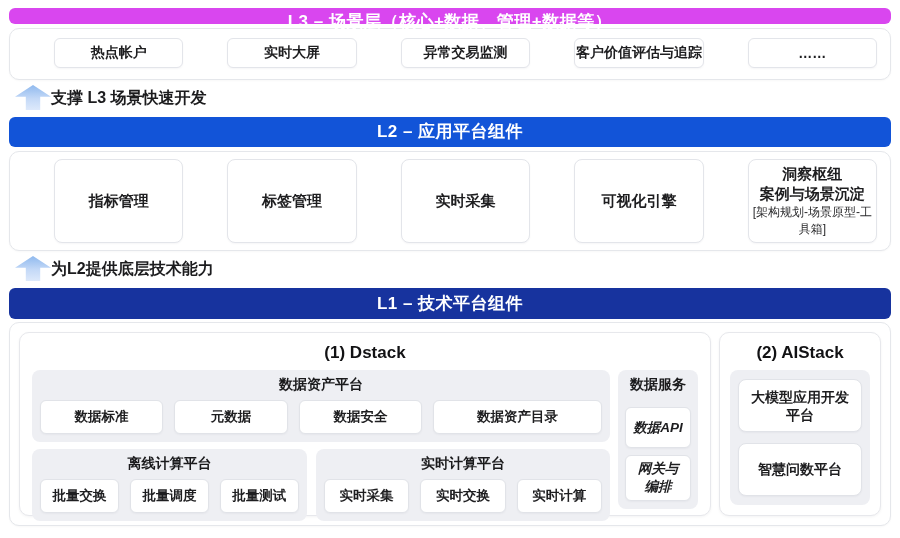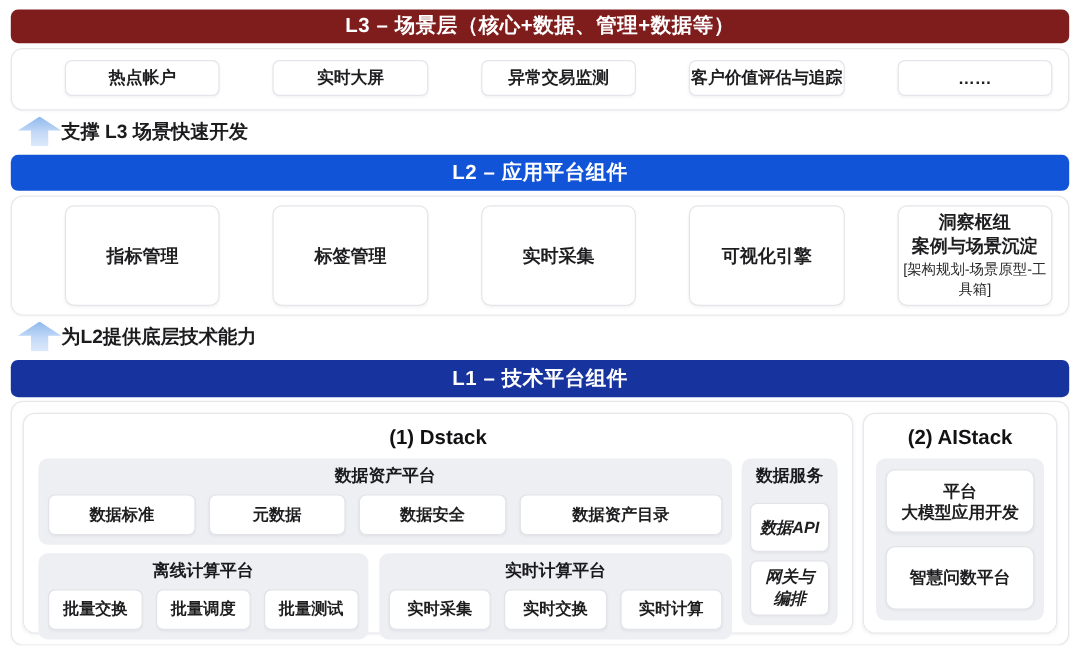--- a/index.html
+++ b/index.html
@@ -9,21 +9,21 @@
     font-family:"Liberation Sans","DejaVu Sans",sans-serif;
     color:#1c1c1e;
   }
   .page { width:900px; height:538px; padding:8px 9px 5px; position:relative; }
 
   
   .hdr {
     color:#fff; font-weight:700; text-align:center;
     border-radius:6px; letter-spacing:0.5px;
   }
-  .hdr-l3 { background:#7f1d1d; font-size:17px; line-height:28px; height:28px; }
+  .hdr-l3 { background:#d946ef; font-size:17px; line-height:28px; height:16px; }
   .hdr-l2 { background:#1254d8; font-size:17px; line-height:30px; height:30px; }
   .hdr-l1 { background:#17339e; font-size:17px; line-height:31px; height:31px; }
 
   
   .layer-body {
     border:1px solid #e5e7eb; border-radius:10px; background:#fff;
     margin-top:4px; display:flex; gap:13px;
     box-shadow:0 1px 2px rgba(16,24,40,.03);
   }
   .body-l3 { padding:9px 13px 11px; }
@@ -180,22 +180,22 @@
               <span class="ln">编排</span>
             </div>
           </div>
         </div>
       </div>
 
       <div class="panel panel-aistack">
         <div class="panel-title">(2) AIStack</div>
         <div class="subpanel ai-inner">
           <div class="chip">
+            <span class="ln">大模型应用开发</span>
             <span class="ln">平台</span>
-            <span class="ln">大模型应用开发</span>
           </div>
           <div class="chip">智慧问数平台</div>
         </div>
       </div>
 
     </div>
   </section>
 
 </div>
 

